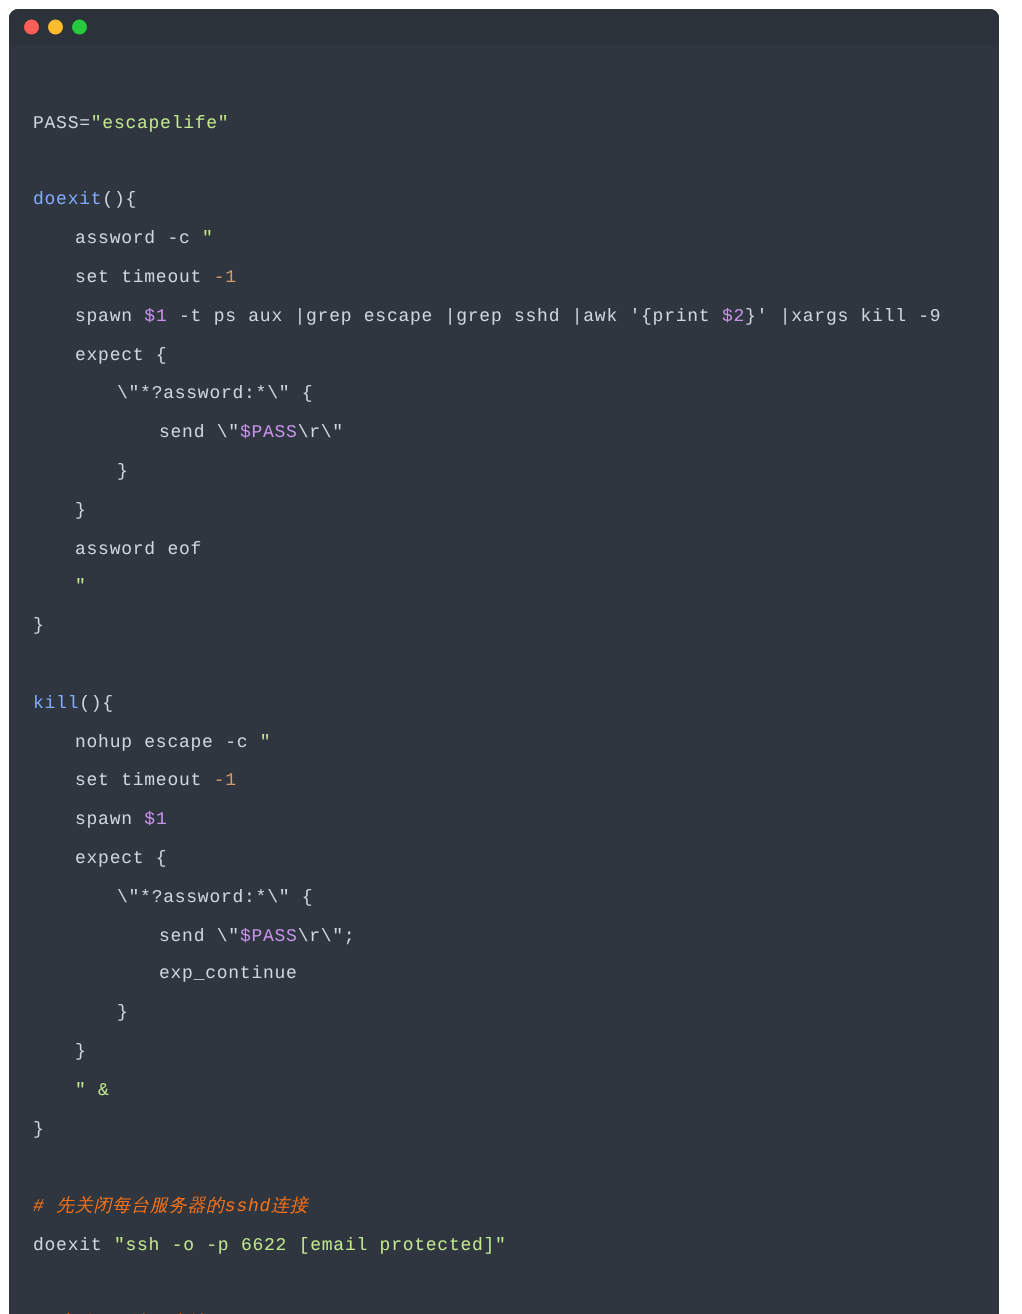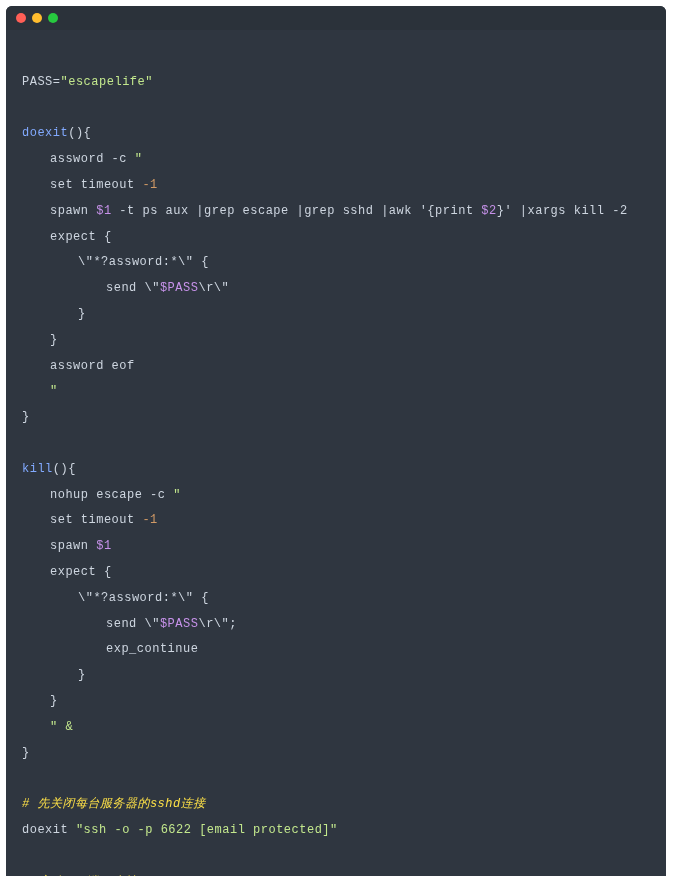--- a/index.html
+++ b/index.html
@@ -43,41 +43,41 @@
       line-height: 2.15;
       letter-spacing: 0.5px;
       white-space: pre;
       overflow-x: auto;
     }
     .tok-text { color: #ced6e0; }
     .tok-func { color: #82aaff; }
     .tok-var { color: #c792ea; }
     .tok-string { color: #c3e88d; }
     .tok-num { color: #d19a66; }
-    .tok-comment { color: #fde047; font-style: italic; }
+    .tok-comment { color: #f97316; font-style: italic; }
     .indent1 { padding-left: 28px; display: inline-block; }
     .indent2 { padding-left: 56px; display: inline-block; }
     .indent3 { padding-left: 84px; display: inline-block; }
   </style>
 </head>
 <body>
 
 <div class="code-window">
   <div class="titlebar">
     <span class="dot dot-red"></span>
     <span class="dot dot-yellow"></span>
     <span class="dot dot-green"></span>
   </div>
   <div class="code-body">
 <span class="tok-text"><span>PASS=</span><span class="tok-string">"escapelife"</span></span>
 
 <span class="tok-func">doexit</span><span class="tok-text">(){</span>
 <span class="indent1"><span class="tok-text">assword -c </span><span class="tok-string">"</span></span>
 <span class="indent1"><span class="tok-text">set timeout </span><span class="tok-num">-1</span></span>
-<span class="indent1"><span class="tok-text">spawn </span><span class="tok-var">$1</span><span class="tok-text"> -t ps aux |grep escape |grep sshd |awk '{print </span><span class="tok-var">$2</span><span class="tok-text">}' |xargs kill -2</span></span>
+<span class="indent1"><span class="tok-text">spawn </span><span class="tok-var">$1</span><span class="tok-text"> -t ps aux |grep escape |grep sshd |awk '{print </span><span class="tok-var">$2</span><span class="tok-text">}' |xargs kill -9</span></span>
 <span class="indent1 tok-text">expect {</span>
 <span class="indent2 tok-text">\"*?assword:*\" {</span>
 <span class="indent3"><span class="tok-text">send \"</span><span class="tok-var">$PASS</span><span class="tok-text">\r\"</span></span>
 <span class="indent2 tok-text">}</span>
 <span class="indent1 tok-text">}</span>
 <span class="indent1 tok-text">assword eof</span>
 <span class="indent1 tok-string">"</span>
 <span class="tok-text">}</span>
 
 <span class="tok-func">kill</span><span class="tok-text">(){</span>

